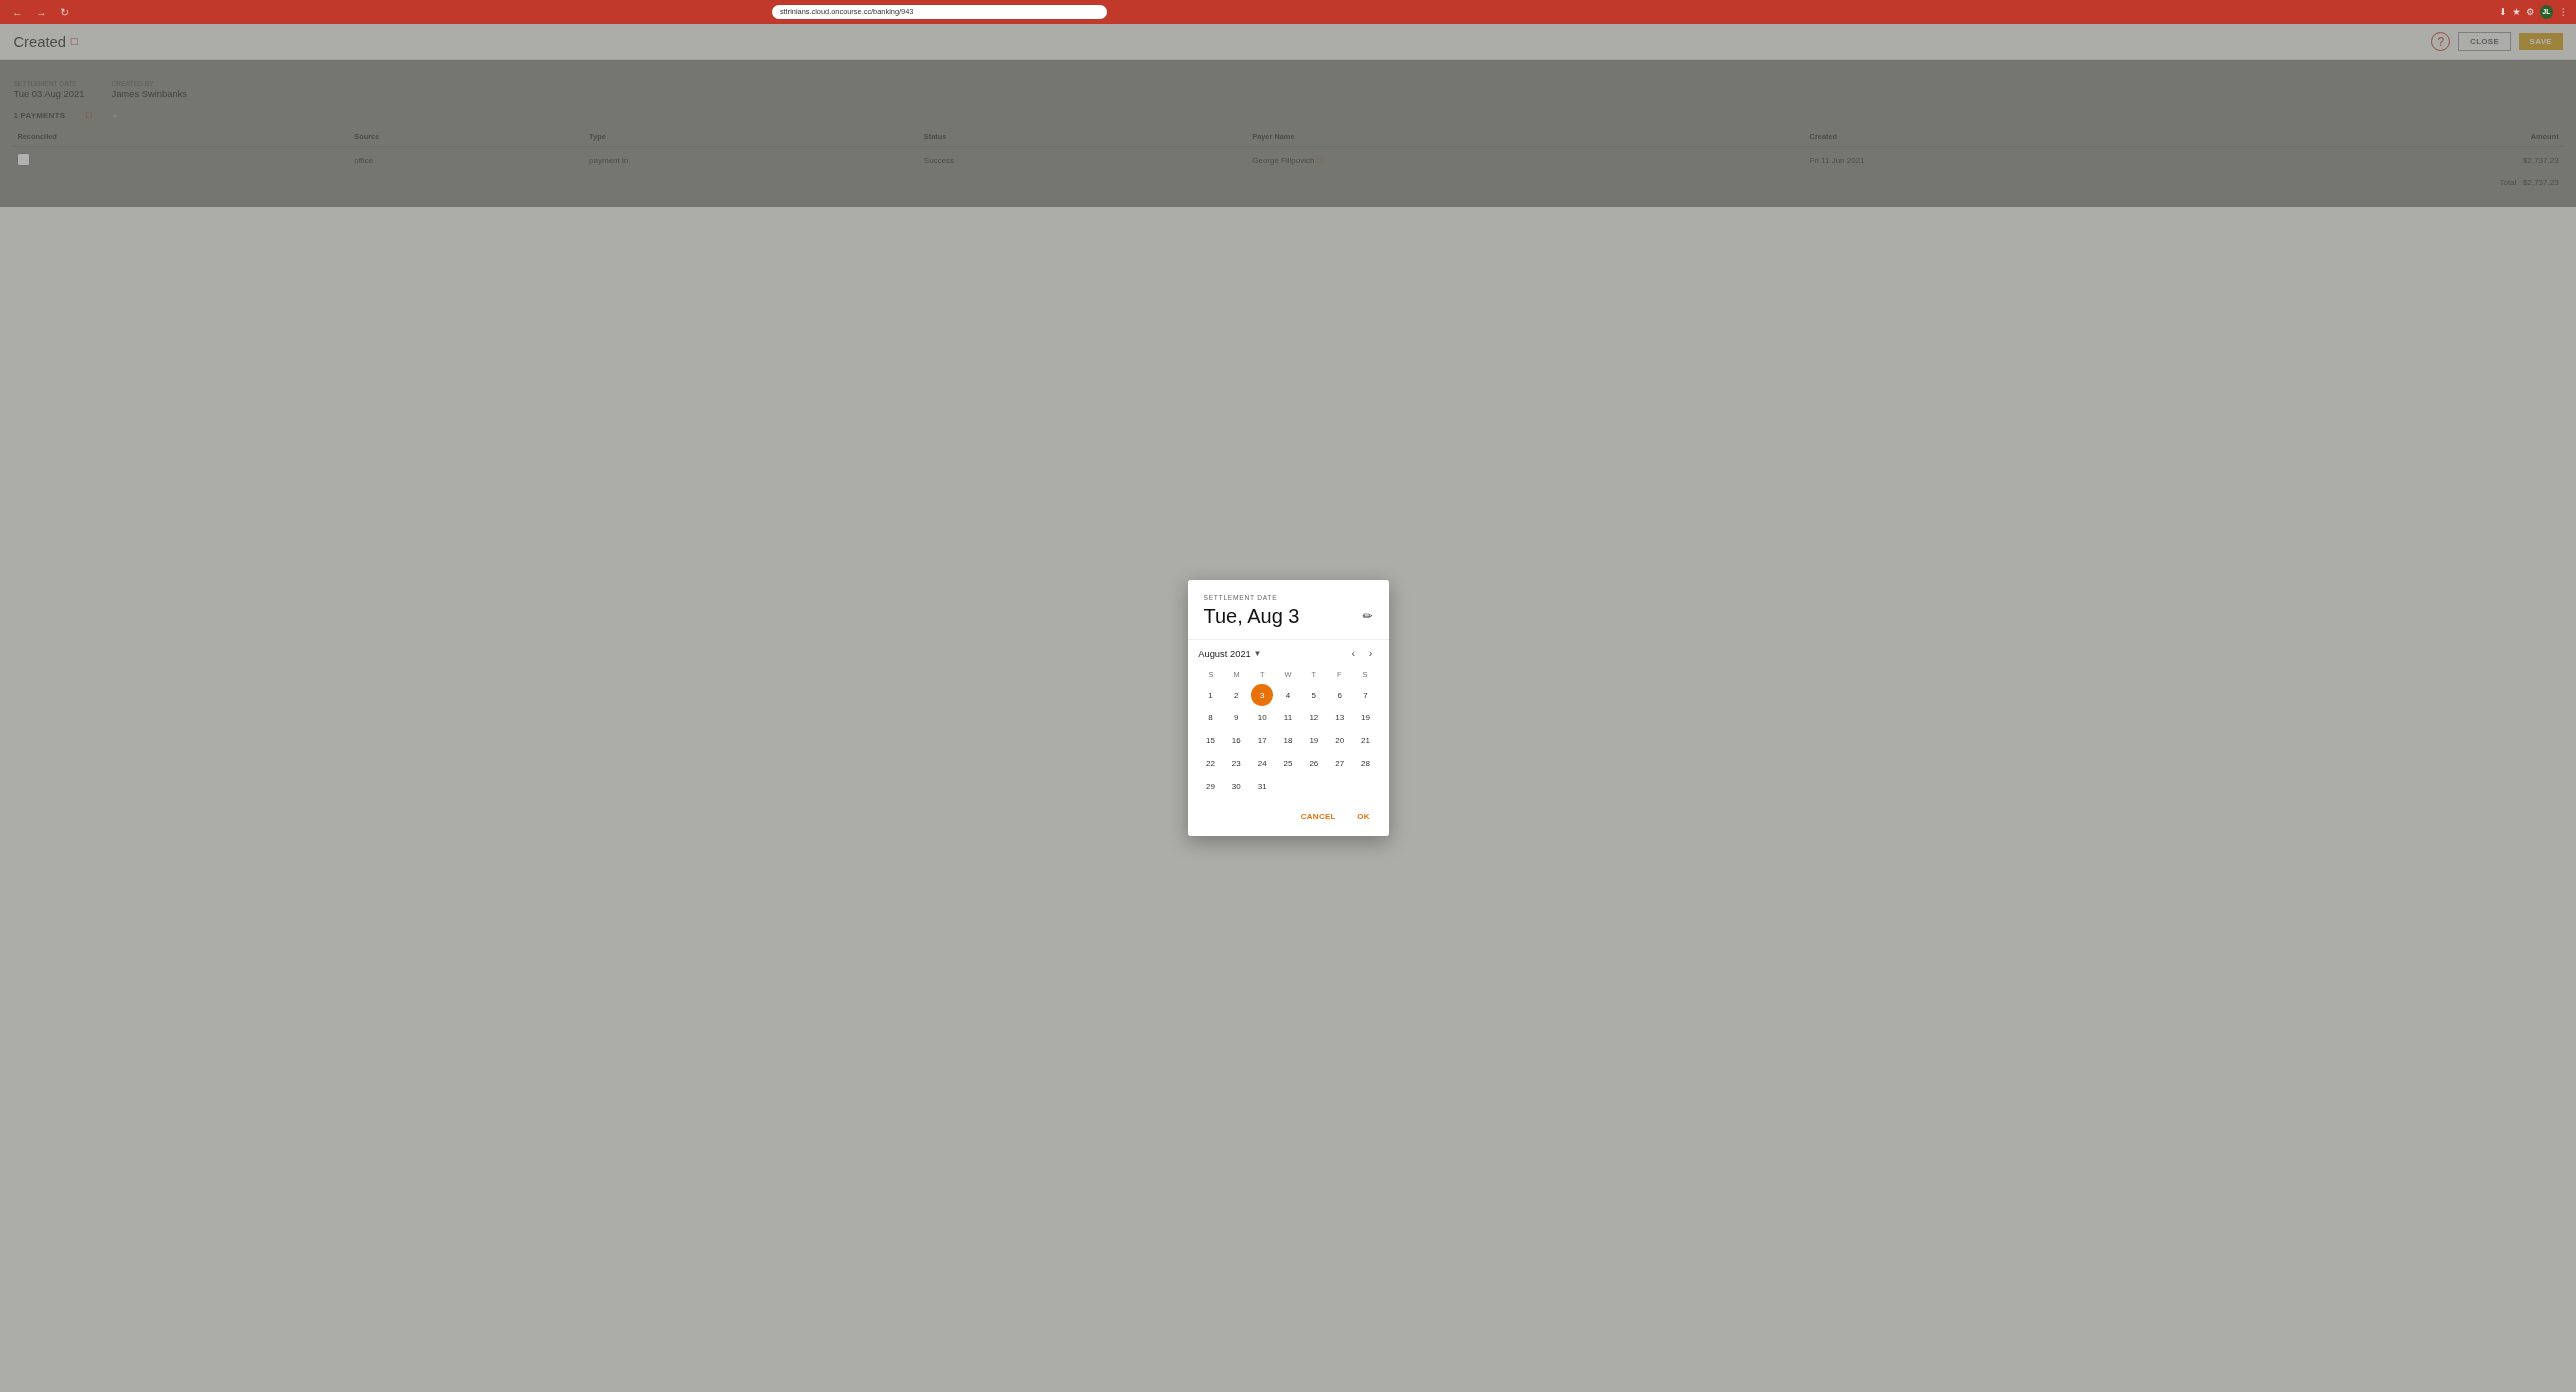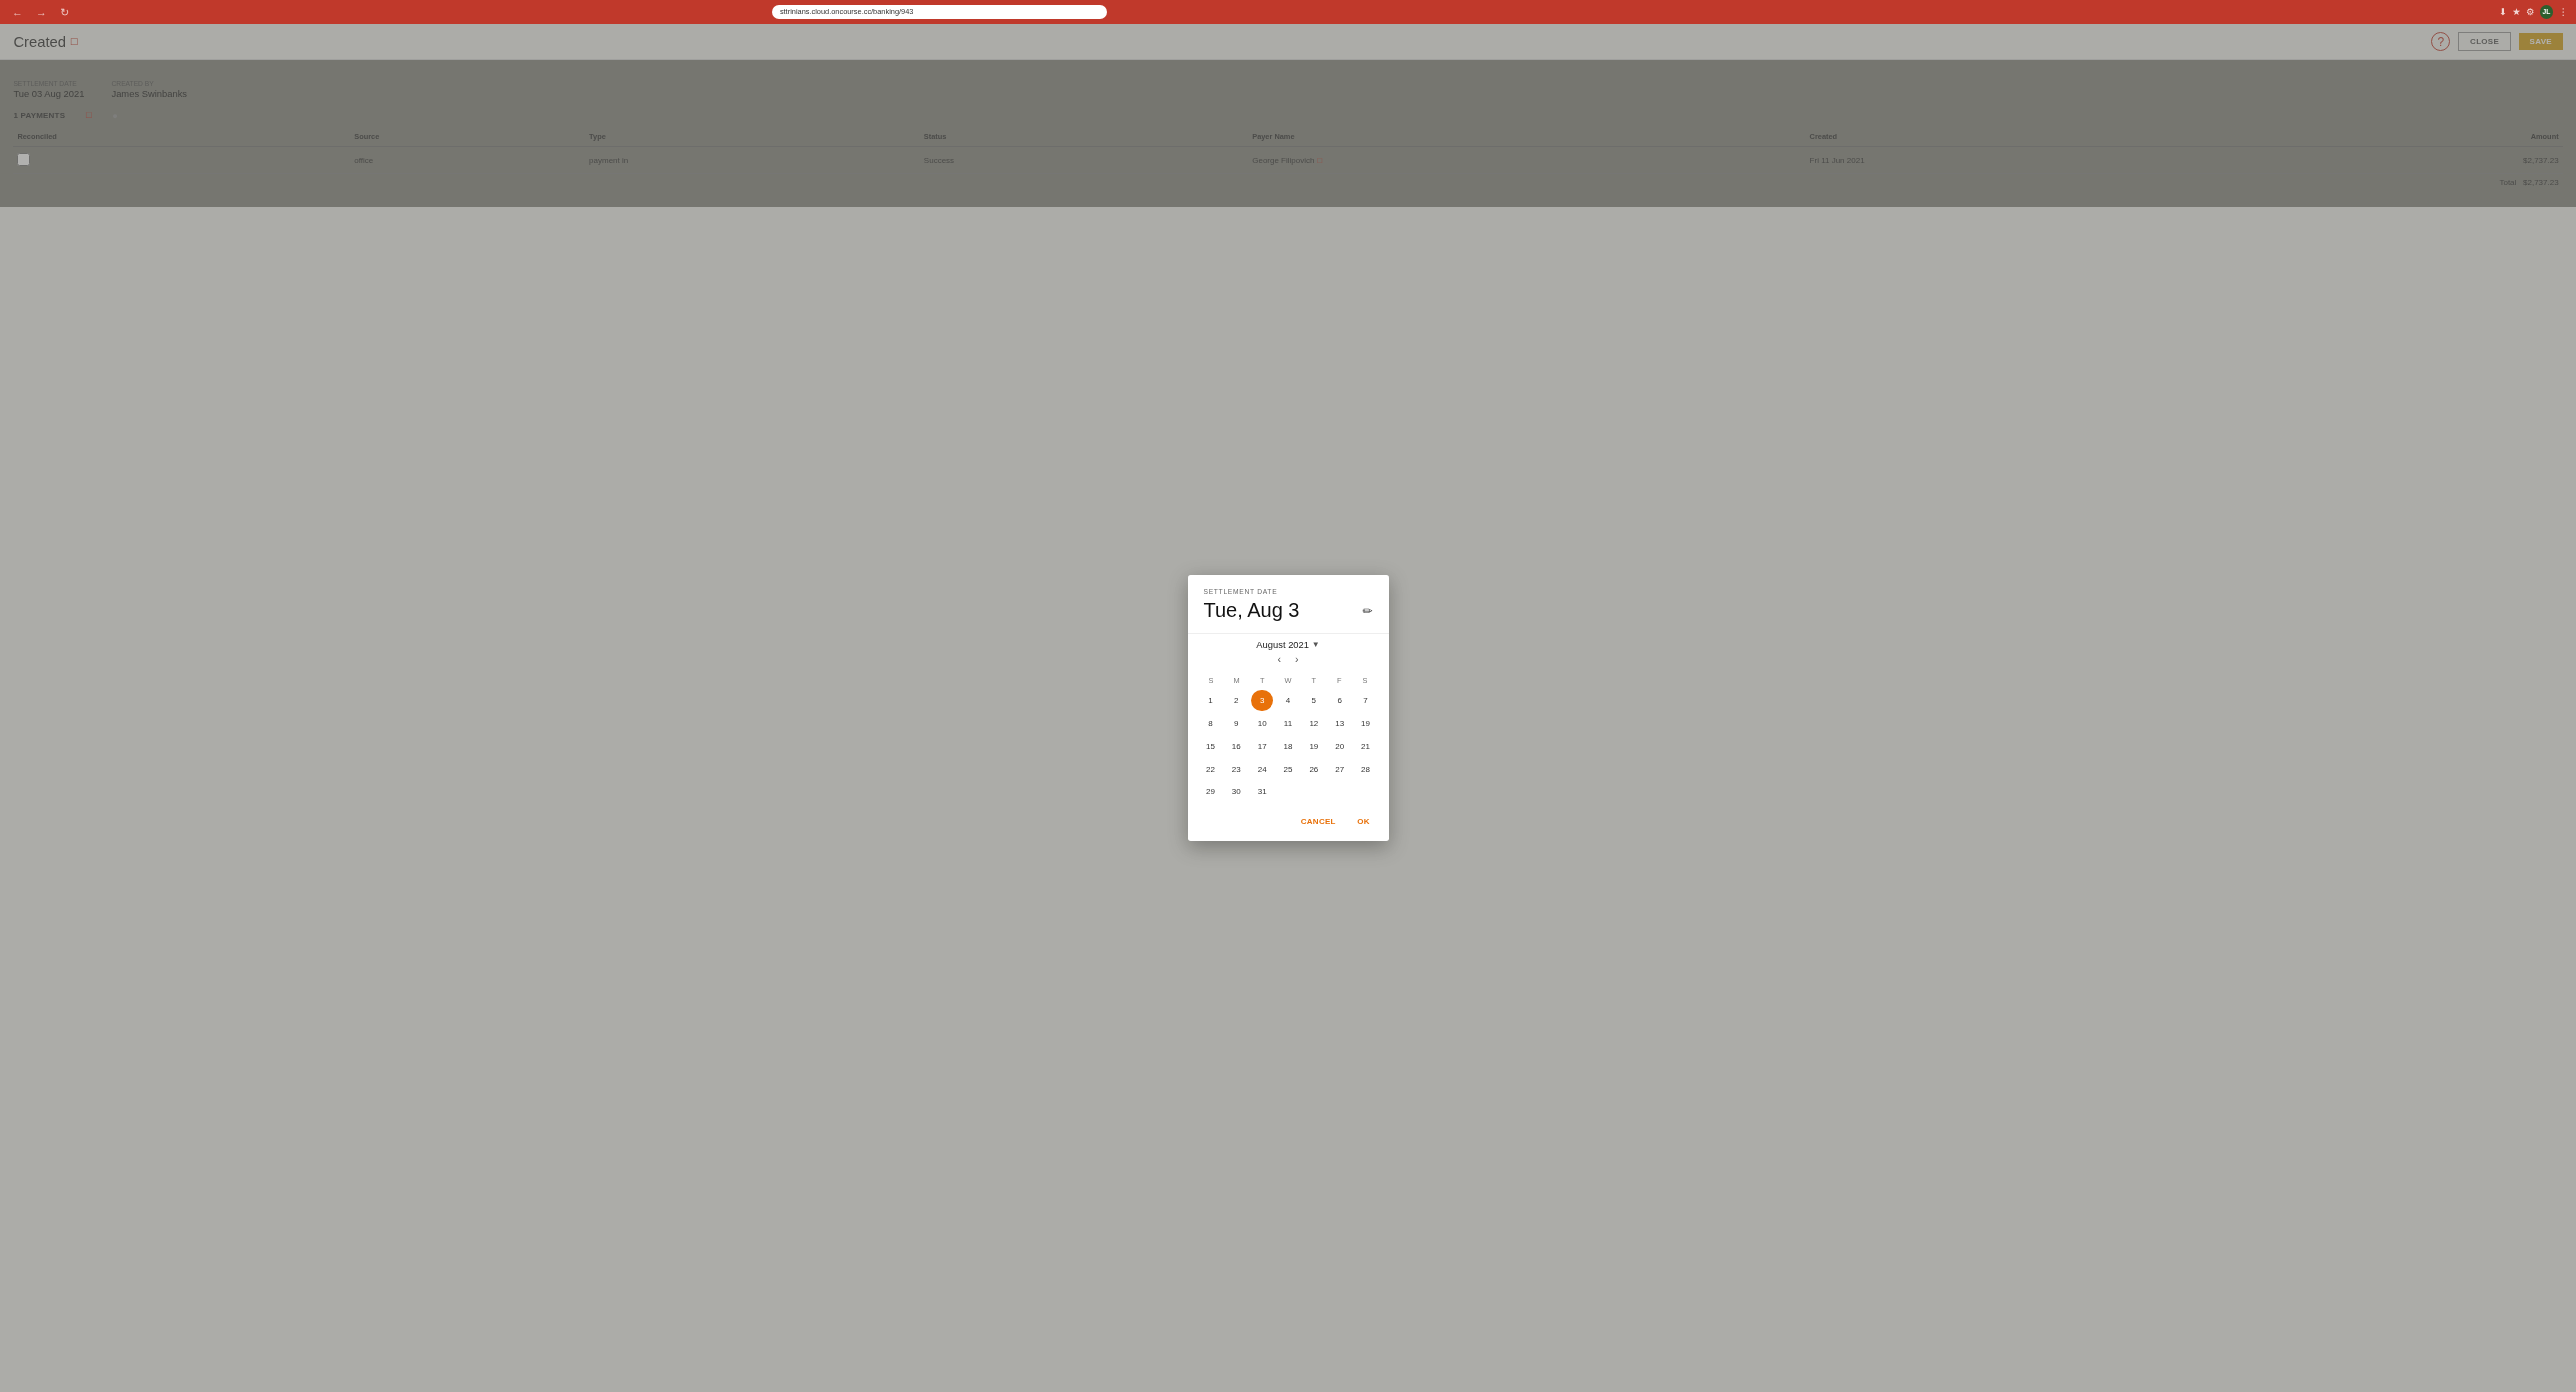--- a/index.html
+++ b/index.html
@@ -270,21 +270,20 @@
       margin: 0;
     }
     .dp-calendar {
       padding: 5.4px 10.7px 5.4px;
     }
     .dp-month-nav {
       display: flex;
       align-items: center;
       justify-content: space-between;
       margin-bottom: 5.4px;
-      flex-direction: column;
     }
     .dp-month-label {
       font-size: 9.4px;
       color: #222;
       font-weight: 500;
       display: flex;
       align-items: center;
       gap: 2.7px;
       cursor: pointer;
     }

